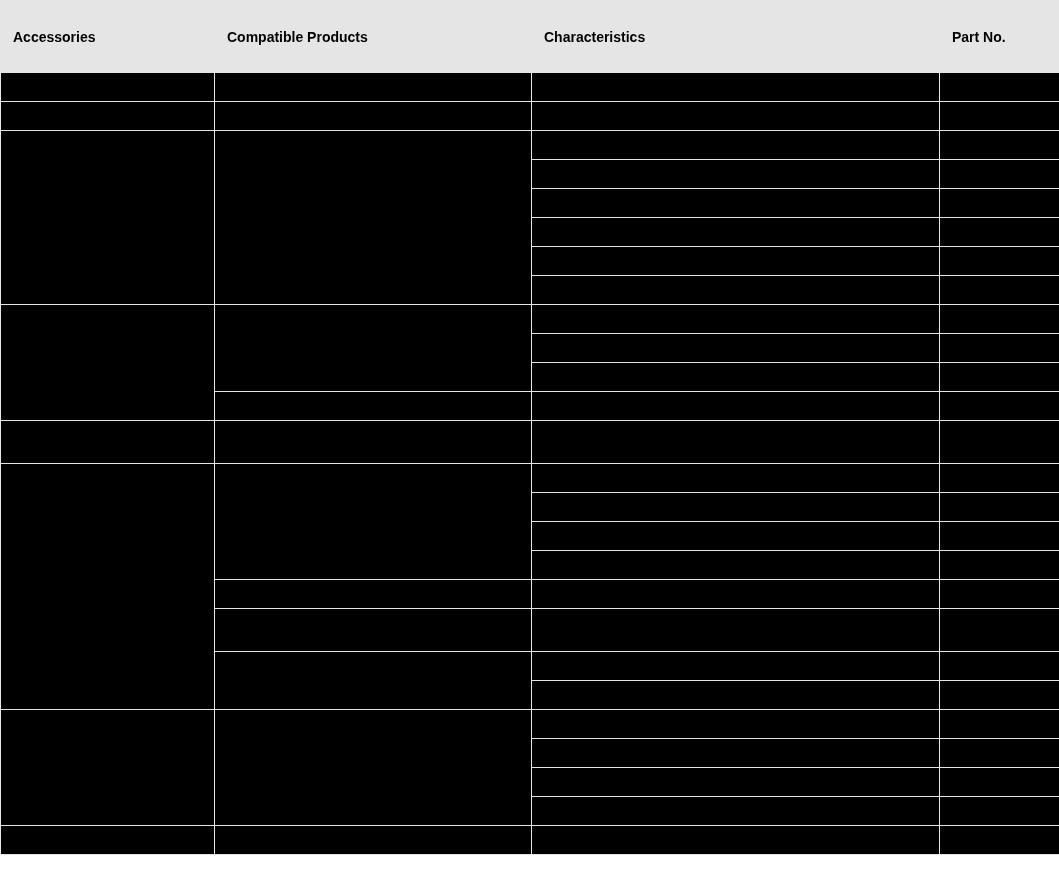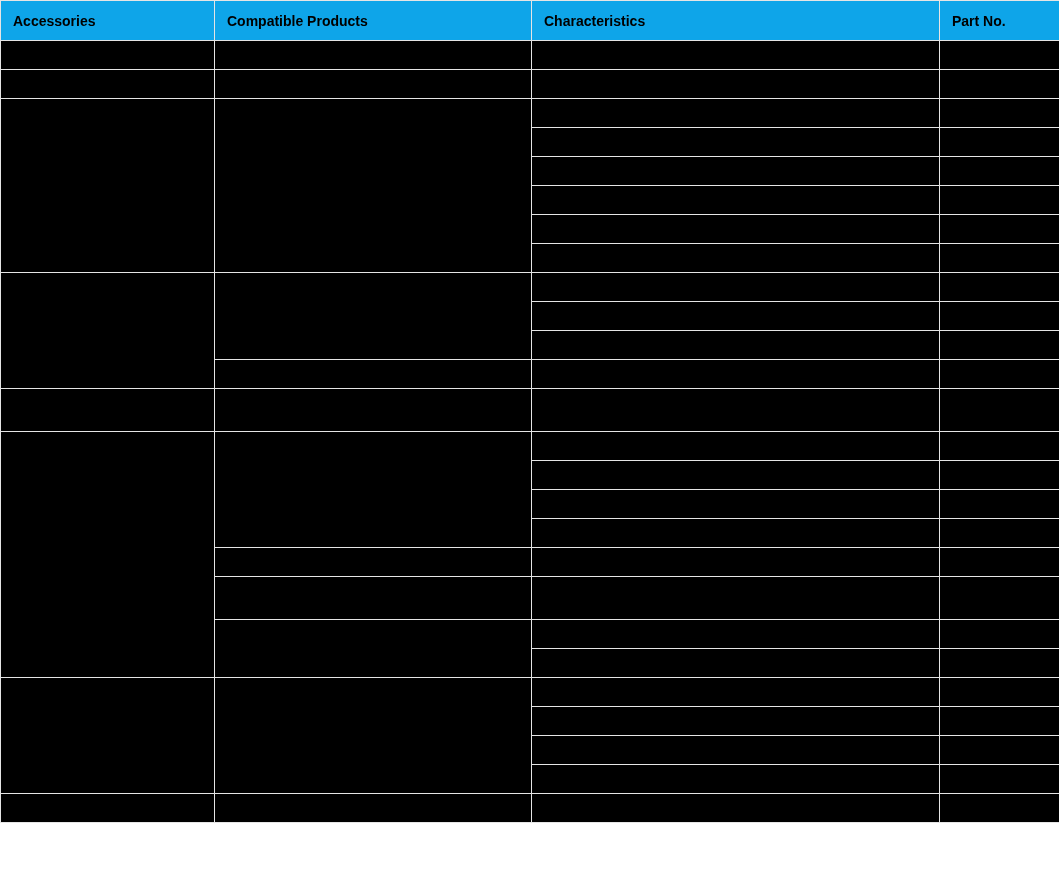--- a/index.html
+++ b/index.html
@@ -20,23 +20,23 @@
   col.c2 { width: 317px; }
   col.c3 { width: 408px; }
   col.c4 { width: 120px; }
   th, td {
     border: 1px solid #e5e5e5;
     padding: 0;
     vertical-align: top;
     text-align: left;
   }
   th {
-    background: #0ea5e9;
+    background: #e5e5e5;
     font-weight: bold;
-    height: 40px;
+    height: 72px;
     padding: 0 12px;
     vertical-align: middle;
   }
   td.blackcell {
     background: #000;
     color: #000;
   }
   .cell-inner {
     padding: 4px 8px;
     min-height: 28px;

